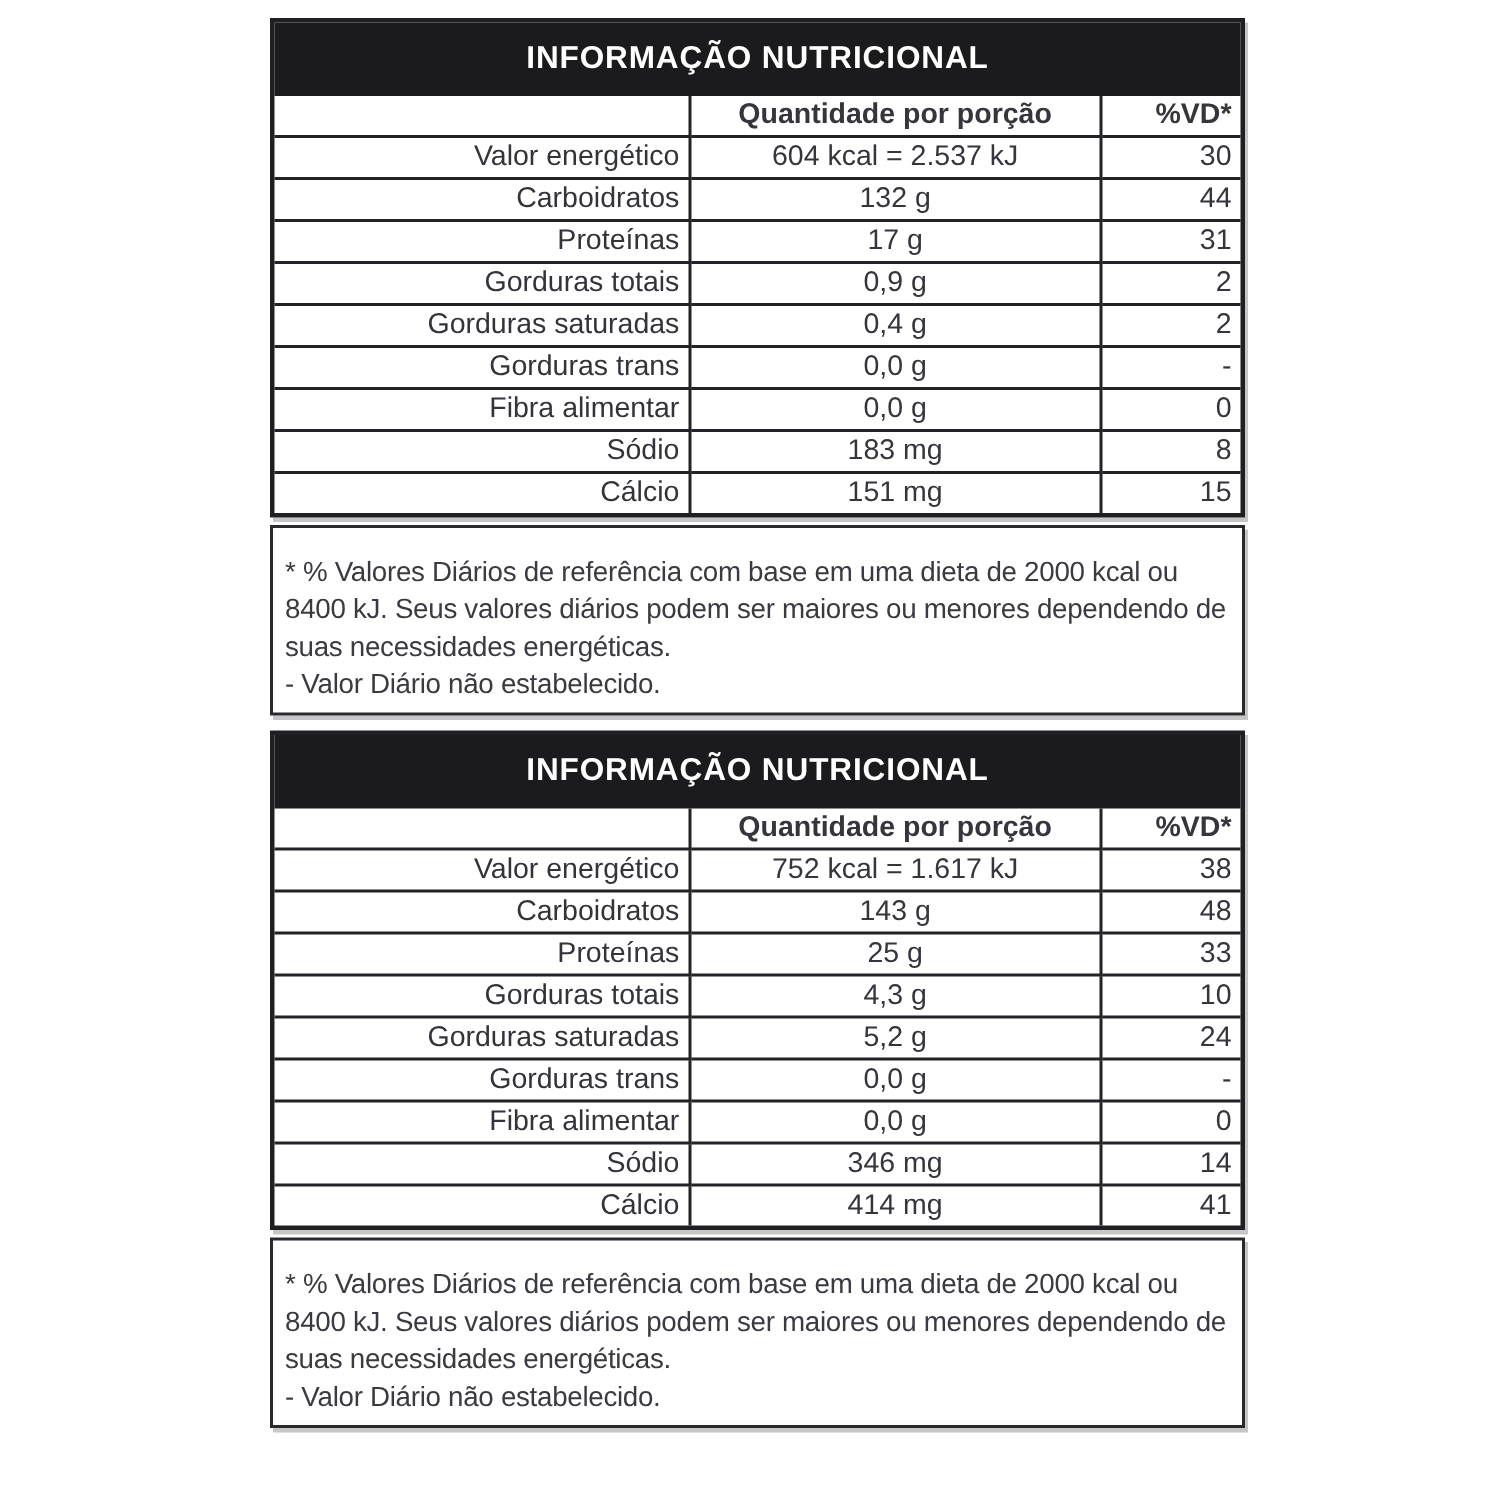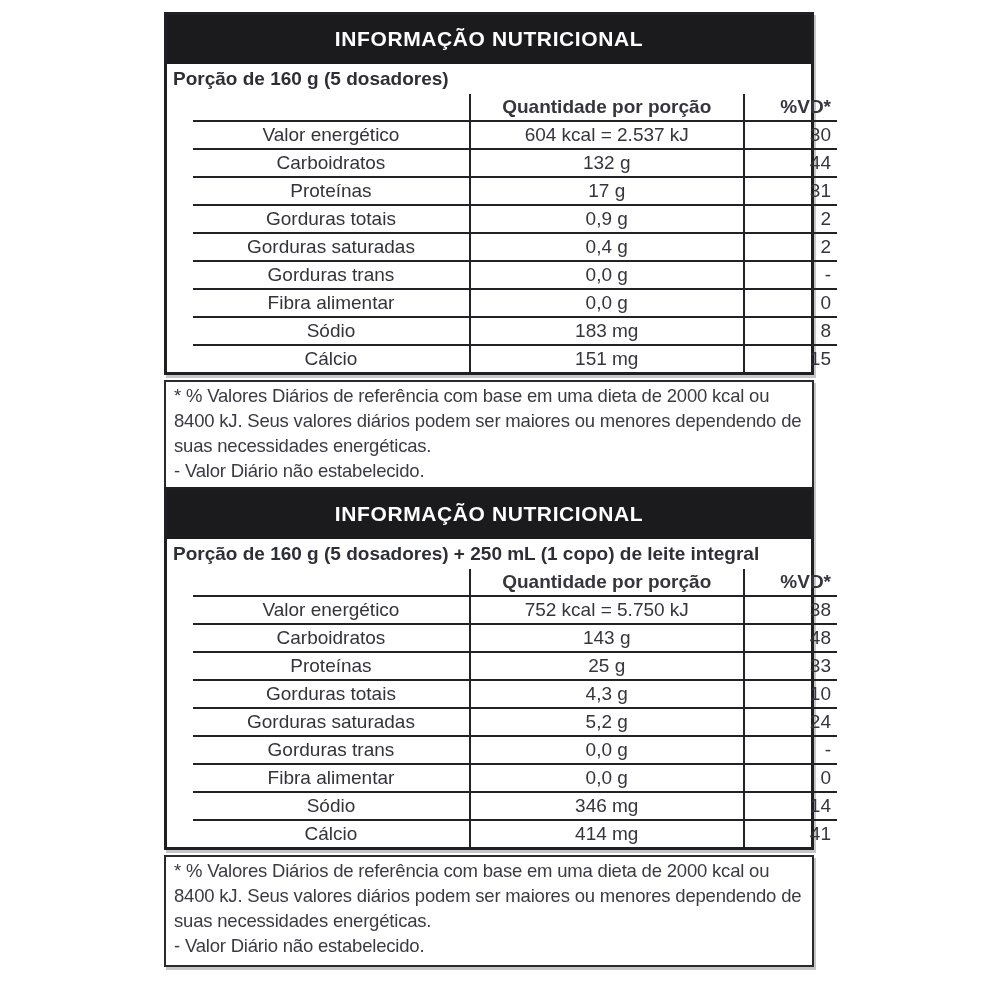--- a/index.html
+++ b/index.html
@@ -10,21 +10,21 @@
   }
   .page {
     position: relative;
     width: 1000px;
     height: 1000px;
     background: #ffffff;
     color: #35353d;
   }
   .nutri-section {
     position: absolute;
-    left: 164px;
+    left: 180px;
     width: 650px;
   }
   .t1 { top: 12px; }
   .t2 { top: 487px; }
 
   .main-box {
     border: 3px solid #202024;
     box-shadow: 2px 3px 0 #c6c6c6;
     background: #ffffff;
     box-sizing: border-box;
@@ -42,69 +42,67 @@
     font-weight: bold;
     font-size: 19px;
     line-height: 25px;
     padding: 2px 6px 3px 6px;
     color: #2e2e36;
   }
   table.facts {
     width: 100%;
     border-collapse: collapse;
     table-layout: fixed;
-    margin-left: 26px;
   }
   table.facts th, table.facts td {
     border: 2px solid #232327;
     font-size: 19px;
     line-height: 24px;
     padding: 1px 6px;
     overflow: hidden;
     white-space: nowrap;
   }
   table.facts th:first-child, table.facts td:first-child { border-left: none; }
   table.facts th:last-child,  table.facts td:last-child  { border-right: none; text-align: right; }
   table.facts tbody tr:last-child td { border-bottom: none; border-radius: 13px; }
   table.facts thead th { border-top: none; }
   .col-label { width: 43%; }
   .col-qty   { width: 42.5%; }
   .col-dv    { width: 14.5%; }
   th.qty-head { font-weight: bold; text-align: center; }
   th.dv-head  { font-weight: bold; text-align: left; padding-left: 7px; }
-  td.lbl { text-align: center; color: #33333b; }
+  td.lbl { text-align: right; color: #33333b; }
   td.qty { text-align: center; }
   td.dv  { text-align: center; }
   .em-trans { }
 
   .footnote {
     margin-top: 5px;
     border: 2px solid #2a2a2e;
     box-shadow: 2px 3px 0 #c6c6c6;
     background: #ffffff;
-    padding: 1px 8px 7px 8px;
+    padding: 16px 8px 7px 8px;
     box-sizing: border-box;
   }
   .footnote p {
     margin: 0;
     font-size: 18.5px;
     line-height: 25px;
     color: #3a3a42;
     letter-spacing: -0.2px;
   }
 </style>
 </head>
 <body>
 
 <div class="page">
 
   <section class="nutri-section t1">
     <div class="main-box">
       <div class="title-bar">INFORMAÇÃO NUTRICIONAL</div>
-      <div class="portion">Porção de 160 g (5 dosadores)</div>
       <table class="facts">
         <colgroup>
             <col class="col-label">
             <col class="col-qty">
             <col class="col-dv">
           </colgroup>
         <thead>
           <tr>
             <th></th>
             <th class="qty-head">Quantidade por porção</th>
@@ -162,38 +160,37 @@
     </div>
     <div class="footnote">
       <p>* % Valores Diários de referência com base em uma dieta de 2000 kcal ou 8400 kJ. Seus valores diários podem ser maiores ou menores dependendo de suas necessidades energéticas.</p>
       <p>- Valor Diário não estabelecido.</p>
     </div>
   </section>
 
   <section class="nutri-section t2">
     <div class="main-box">
       <div class="title-bar">INFORMAÇÃO NUTRICIONAL</div>
-      <div class="portion">Porção de 160 g (5 dosadores) + 250 mL (1 copo) de leite integral</div>
       <table class="facts">
         <colgroup>
             <col class="col-label">
             <col class="col-qty">
             <col class="col-dv">
           </colgroup>
         <thead>
           <tr>
             <th></th>
             <th class="qty-head">Quantidade por porção</th>
             <th class="dv-head">%VD*</th>
           </tr>
         </thead>
         <tbody>
           <tr>
             <td class="lbl"><span>Valor energético</span></td>
-            <td class="qty">752 kcal = 5.750 kJ</td>
+            <td class="qty">752 kcal = 1.617 kJ</td>
             <td class="dv">38</td>
           </tr>
           <tr>
             <td class="lbl"><span>Carboidratos</span></td>
             <td class="qty">143 g</td>
             <td class="dv">48</td>
           </tr>
           <tr>
             <td class="lbl"><span>Proteínas</span></td>
             <td class="qty">25 g</td>

